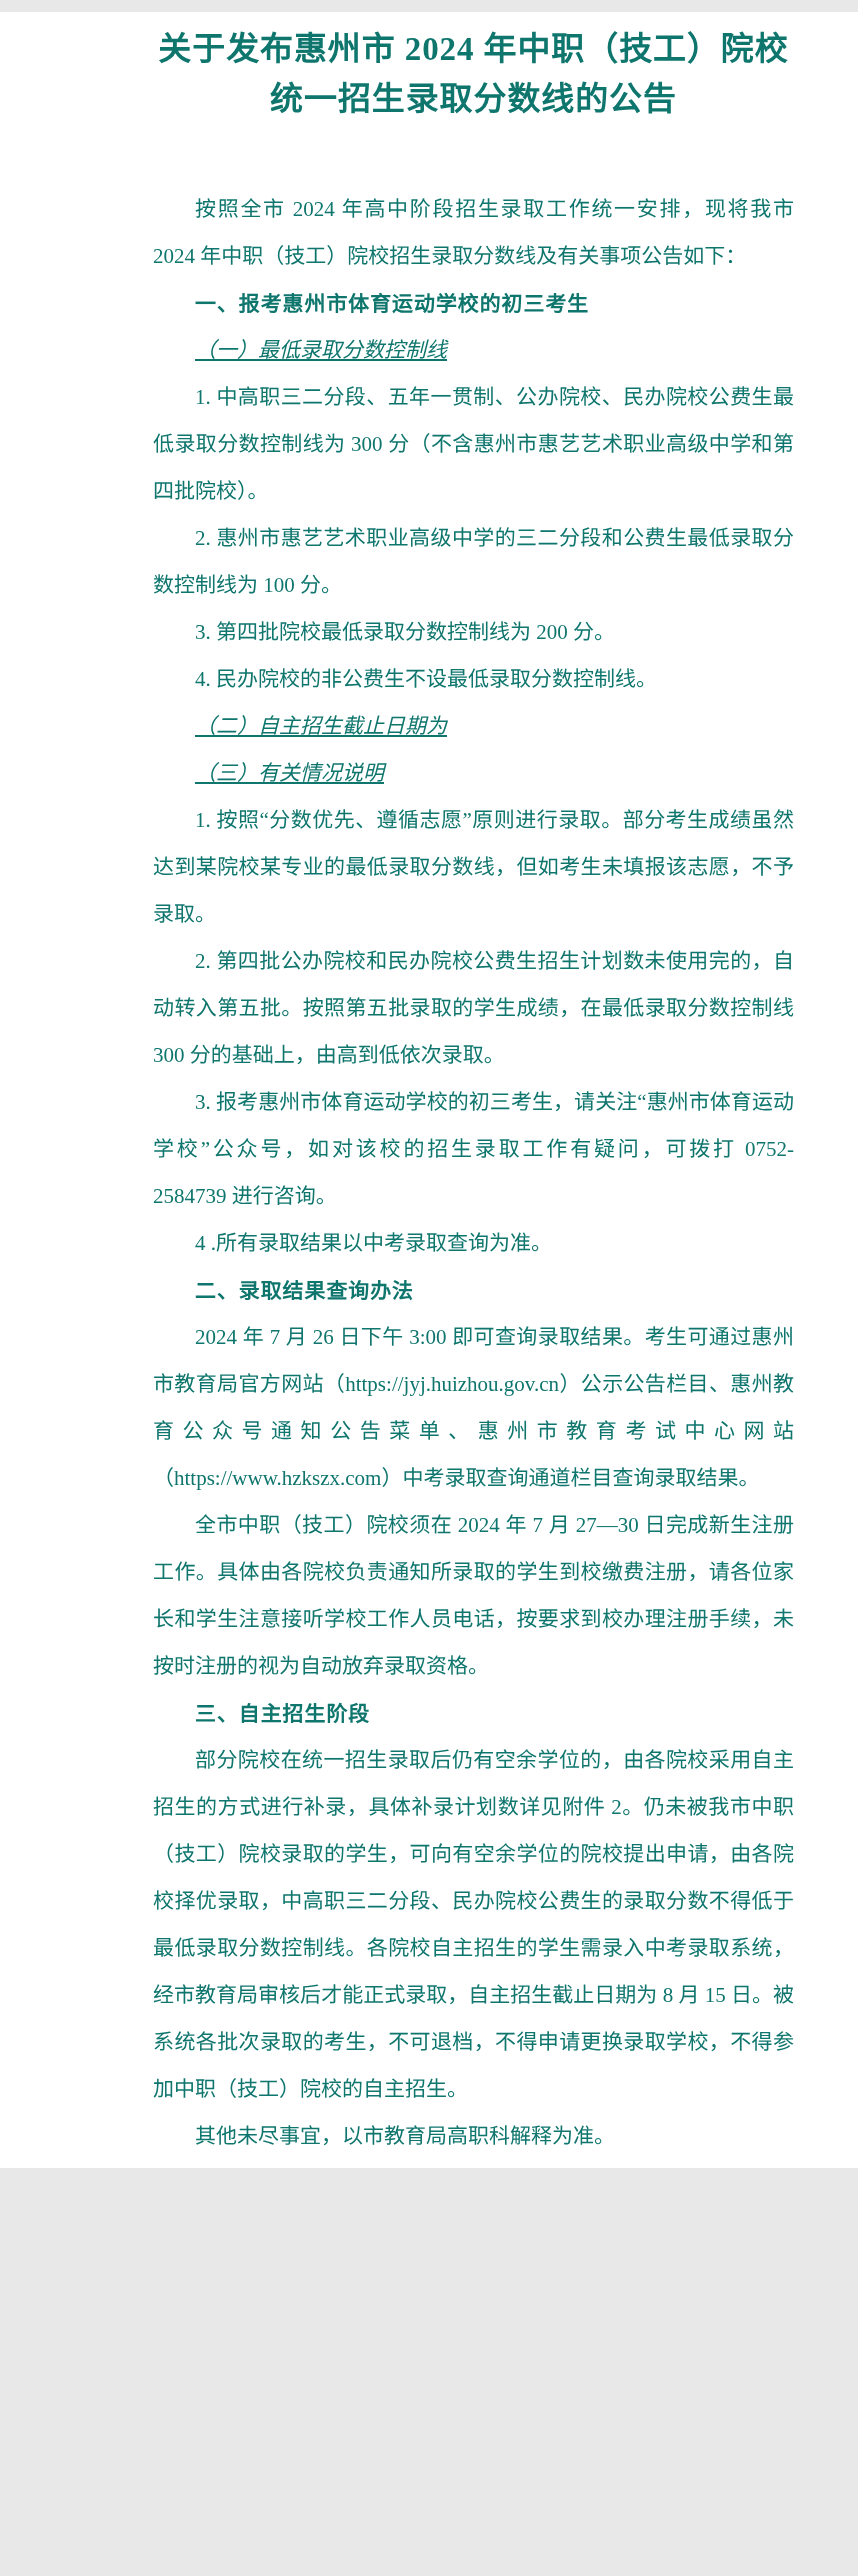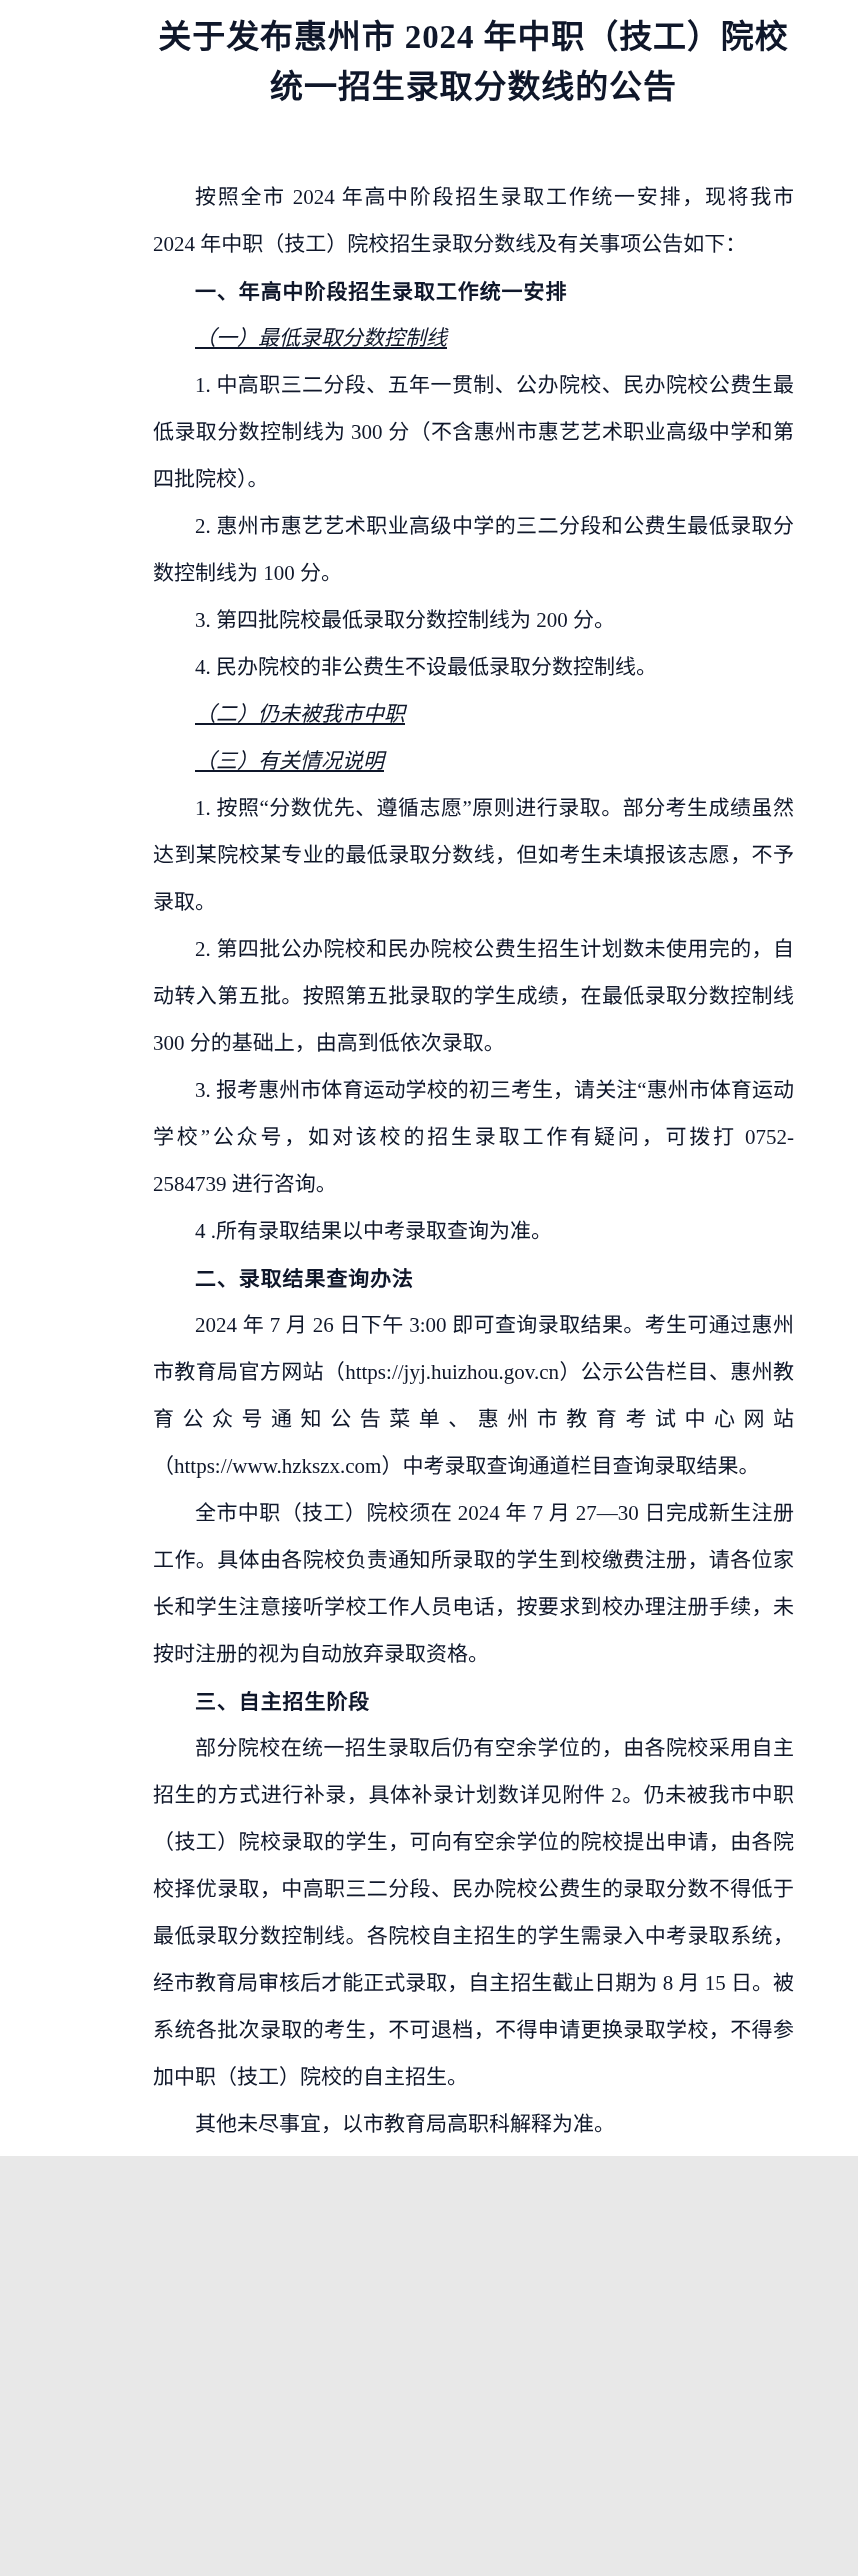--- a/index.html
+++ b/index.html
@@ -1,23 +1,23 @@
 <!DOCTYPE html>
 <html lang="zh-CN" style="font-size:13.7px"><head>
 <meta charset="utf-8">
 <style>
   * { margin: 0; padding: 0; box-sizing: border-box; }
   html, body { background: #e8e8e8; }
   .page {
     position: relative;
     width: 858px;
     height: 2156px;
-    margin: 0 auto;
+    margin: 12px auto;
     background: #ffffff;
-    color: #0f172a;
+    color: #0f766e;
     overflow: hidden;
     font-family: "Liberation Serif", "DejaVu Serif", serif;
   }
   .content {
     padding: 12px 64px 0 153px; 
   }
   .doc-title {
     text-align: center;
     font-weight: 700;
     font-size: 33px;
@@ -52,27 +52,27 @@
 <div class="page">
   <div class="content">
 
     <div class="doc-title">
       <div>关于发布惠州市 2024 年中职（技工）院校</div>
       <div>统一招生录取分数线的公告</div>
     </div>
 
     <div class="body-text">
       <div class="para">按照全市 2024 年高中阶段招生录取工作统一安排，现将我市 2024 年中职（技工）院校招生录取分数线及有关事项公告如下：</div>
-      <div class="h1">一、年高中阶段招生录取工作统一安排</div>
+      <div class="h1">一、报考惠州市体育运动学校的初三考生</div>
       <div class="h2">（一）最低录取分数控制线</div>
       <div class="para">1. 中高职三二分段、五年一贯制、公办院校、民办院校公费生最低录取分数控制线为 300 分（不含惠州市惠艺艺术职业高级中学和第四批院校）。</div>
       <div class="para">2. 惠州市惠艺艺术职业高级中学的三二分段和公费生最低录取分数控制线为 100 分。</div>
       <div class="para">3. 第四批院校最低录取分数控制线为 200 分。</div>
       <div class="para">4. 民办院校的非公费生不设最低录取分数控制线。</div>
-      <div class="h2">（二）仍未被我市中职</div>
+      <div class="h2">（二）自主招生截止日期为</div>
       <div class="h2">（三）有关情况说明</div>
       <div class="para">1. 按照“分数优先、遵循志愿”原则进行录取。部分考生成绩虽然达到某院校某专业的最低录取分数线，但如考生未填报该志愿，不予录取。</div>
       <div class="para">2. 第四批公办院校和民办院校公费生招生计划数未使用完的，自动转入第五批。按照第五批录取的学生成绩，在最低录取分数控制线 300 分的基础上，由高到低依次录取。</div>
       <div class="para">3. 报考惠州市体育运动学校的初三考生，请关注“惠州市体育运动学校”公众号，如对该校的招生录取工作有疑问，可拨打 0752-2584739 进行咨询。</div>
       <div class="para">4 .所有录取结果以中考录取查询为准。</div>
       <div class="h1">二、录取结果查询办法</div>
       <div class="para">2024 年 7 月 26 日下午 3:00 即可查询录取结果。考生可通过惠州市教育局官方网站（https://jyj.huizhou.gov.cn）公示公告栏目、惠州教育公众号通知公告菜单、惠州市教育考试中心网站（https://www.hzkszx.com）中考录取查询通道栏目查询录取结果。</div>
       <div class="para">全市中职（技工）院校须在 2024 年 7 月 27—30 日完成新生注册工作。具体由各院校负责通知所录取的学生到校缴费注册，请各位家长和学生注意接听学校工作人员电话，按要求到校办理注册手续，未按时注册的视为自动放弃录取资格。</div>
       <div class="h1">三、自主招生阶段</div>
       <div class="para">部分院校在统一招生录取后仍有空余学位的，由各院校采用自主招生的方式进行补录，具体补录计划数详见附件 2。仍未被我市中职（技工）院校录取的学生，可向有空余学位的院校提出申请，由各院校择优录取，中高职三二分段、民办院校公费生的录取分数不得低于最低录取分数控制线。各院校自主招生的学生需录入中考录取系统，经市教育局审核后才能正式录取，自主招生截止日期为 8 月 15 日。被系统各批次录取的考生，不可退档，不得申请更换录取学校，不得参加中职（技工）院校的自主招生。</div>

